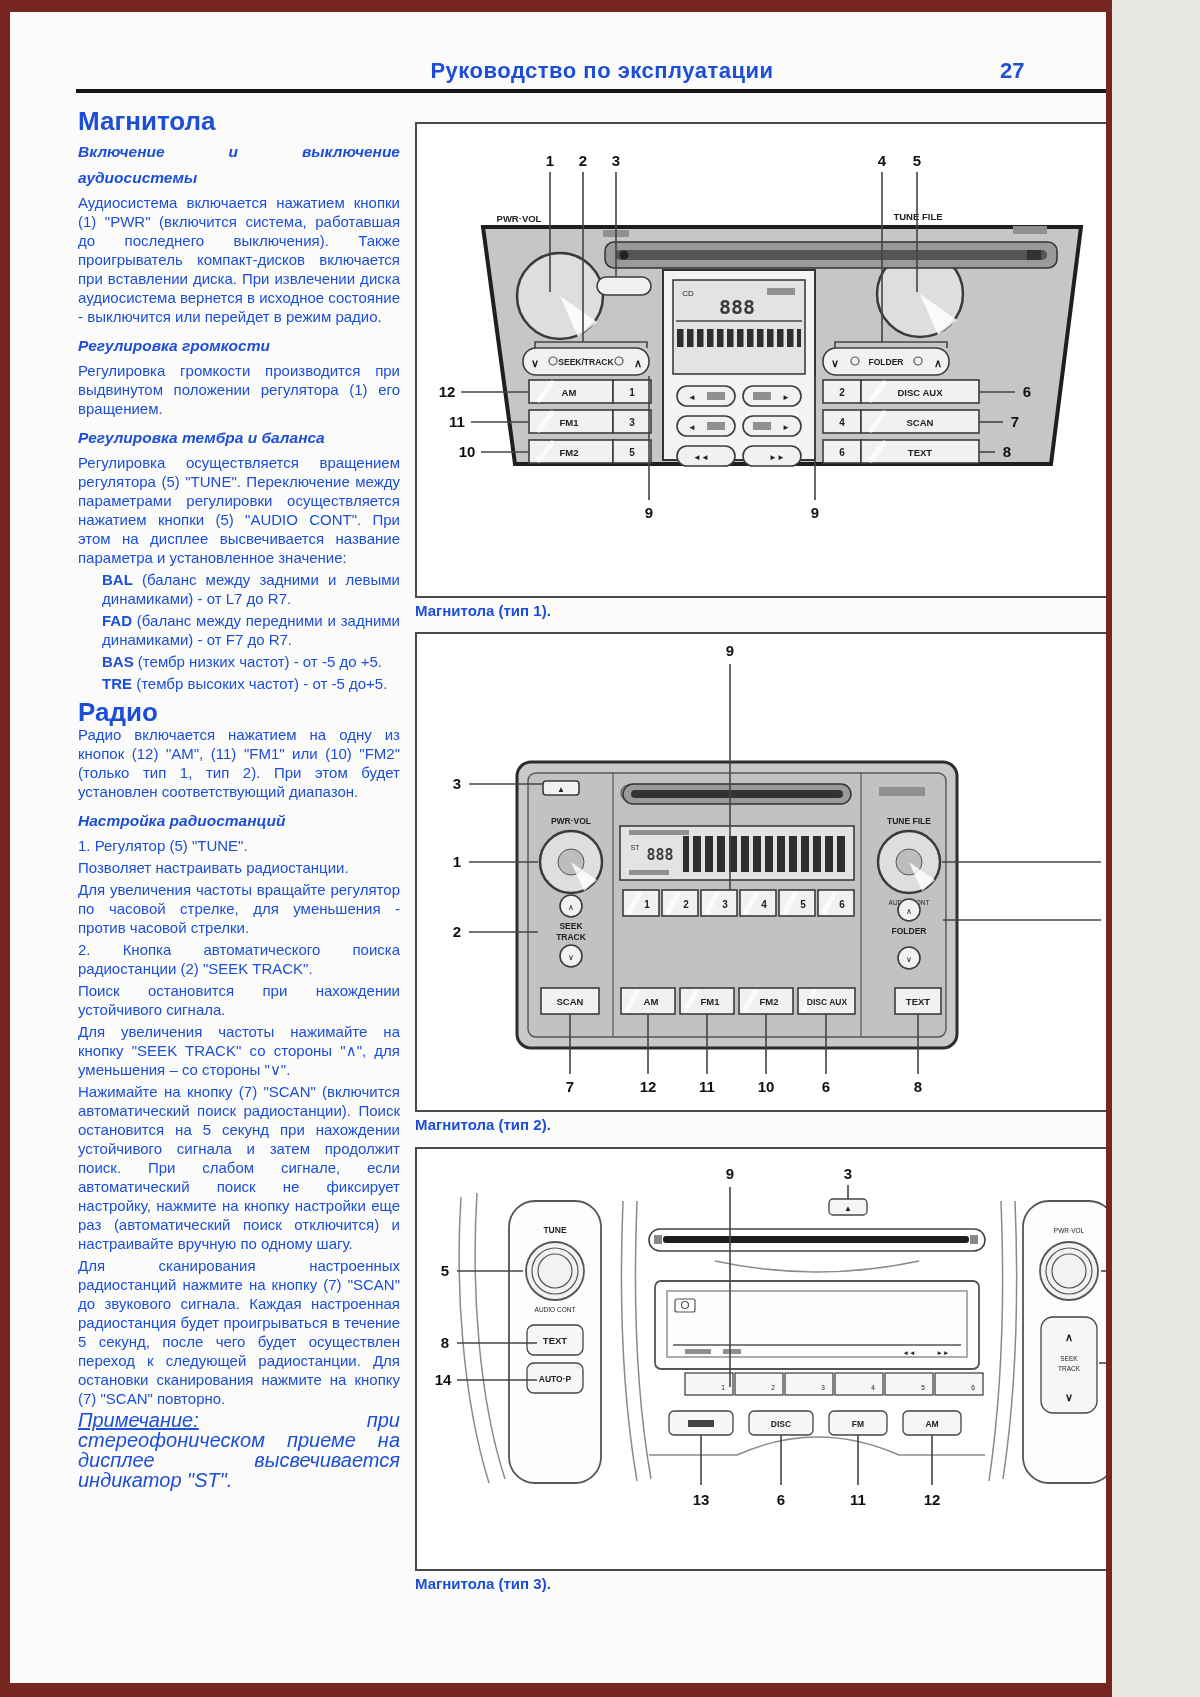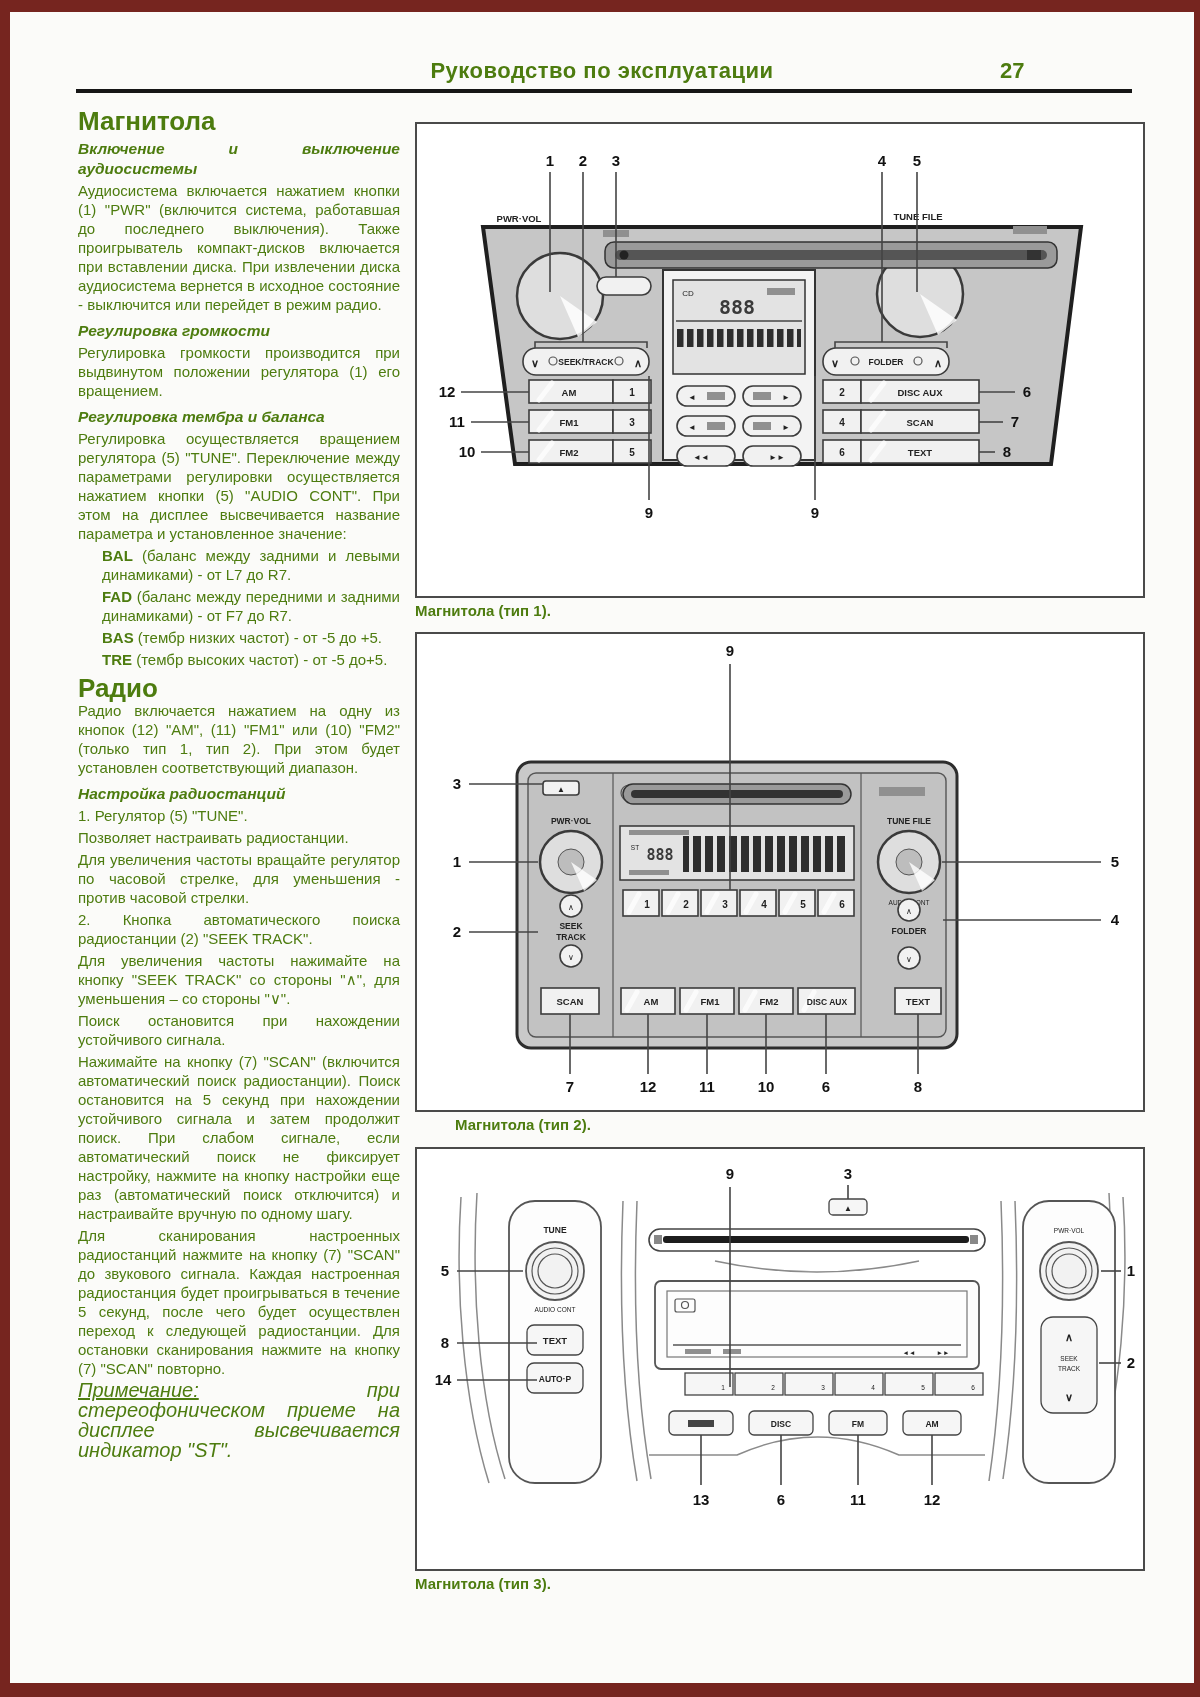--- a/index.html
+++ b/index.html
@@ -1,60 +1,60 @@
 <!DOCTYPE html>
 <html lang="ru"><head>
 <meta charset="utf-8">
 <style>
   html,body{margin:0;padding:0;background:#e9e7e2;}
   .page{
     position:relative;
-    width:1200px;height:1697px;
+    width:1112px;height:1697px;
     box-sizing:border-box;
     background:#fbfbf9;
     border-style:solid;
     border-color:#76251f;
     border-width:12px 6px 14px 10px;
     font-family:"Liberation Sans",sans-serif;
-    color:#4d7c0f;
+    color:#1d4ed8;
     overflow:hidden;
   }
   
   .hdr-title{
     position:absolute;left:0;top:46px;width:1184px;
     text-align:center;font-size:22px;font-weight:bold;letter-spacing:.5px;
   }
   .hdr-num{
     position:absolute;left:990px;top:46px;font-size:22px;font-weight:bold;text-align:right;
   }
   .hdr-rule{
     position:absolute;left:66px;top:77px;width:1056px;height:4px;background:#161616;
   }
   
   .textcol{
     position:absolute;left:68px;top:90px;width:322px;
     font-size:15px;line-height:19px;text-align:justify;
   }
   .textcol p{margin:0 0 3px 0;}
   .h2x{font-size:26px;font-weight:bold;margin:8px 0 2px 0;line-height:22px;}
-  .h3x{font-size:15.5px;font-weight:bold;font-style:italic;margin:7px 0 2px 0;line-height:20px;}
+  .h3x{font-size:15.5px;font-weight:bold;font-style:italic;margin:7px 0 2px 0;line-height:26px;}
   .li{padding-left:24px;margin:0;}
   .note i{font-size:20px;}
   
   .figbox{
     position:absolute;left:405px;width:730px;
     background:#ffffff;border:2px solid #4a4a4a;box-sizing:border-box;
   }
   .figcap{
     position:absolute;left:405px;font-size:15px;font-weight:bold;text-align:right;
   }
   #fig1{top:110px;height:476px;}
   #cap1{top:590px;}
   #fig2{top:620px;height:480px;}
-  #cap2{top:1104px;margin-left:40px;}
+  #cap2{top:1104px;}
   #fig3{top:1135px;height:424px;}
   #cap3{top:1563px;}
   svg{display:block;width:100%;height:100%;}
   
   text{font-family:"Liberation Sans",sans-serif;fill:#222;text-anchor:middle;}
   .co{font-size:15px;font-weight:bold;fill:#111;}
   .cl{stroke:#444;stroke-width:1.6;fill:none;}
   .dec{stroke:#8a8a8a;stroke-width:1.5;fill:none;}
   .panel{fill:#c6c6c6;stroke:#1f1f1f;stroke-width:4;}
   .knob{fill:#dedede;stroke:#3a3a3a;stroke-width:2.5;}
@@ -97,22 +97,22 @@
     <p class="li"><b>FAD</b><span> (баланс между передними и задними динамиками) - от F7 до R7.</span></p>
     <p class="li"><b>BAS</b><span> (тембр низких частот) - от -5 до +5.</span></p>
     <p class="li"><b>TRE</b><span> (тембр высоких частот) - от -5 до+5.</span></p>
     <div class="h2x">Радио</div>
     <p>Радио включается нажатием на одну из кнопок (12) "AM", (11) "FM1" или (10) "FM2" (только тип 1, тип 2). При этом будет установлен соответствующий диапазон.</p>
     <div class="h3x">Настройка радиостанций</div>
     <p>1. Регулятор (5) "TUNE".</p>
     <p>Позволяет настраивать радиостанции.</p>
     <p>Для увеличения частоты вращайте регулятор по часовой стрелке, для уменьшения - против часовой стрелки.</p>
     <p>2. Кнопка автоматического поиска радиостанции (2) "SEEK TRACK".</p>
+    <p>Поиск остановится при нахождении устойчивого сигнала.</p>
     <p>Для увеличения частоты нажимайте на кнопку "SEEK TRACK" со стороны "∧", для уменьшения – со стороны "∨".</p>
-    <p>Поиск остановится при нахождении устойчивого сигнала.</p>
     <p>Нажимайте на кнопку (7) "SCAN" (включится автоматический поиск радиостанции). Поиск остановится на 5 секунд при нахождении устойчивого сигнала и затем продолжит поиск. При слабом сигнале, если автоматический поиск не фиксирует настройку, нажмите на кнопку настройки еще раз (автоматический поиск отключится) и настраивайте вручную по одному шагу.</p>
     <p>Для сканирования настроенных радиостанций нажмите на кнопку (7) "SCAN" до звукового сигнала. Каждая настроенная радиостанция будет проигрываться в течение 5 секунд, после чего будет осуществлен переход к следующей радиостанции. Для остановки сканирования нажмите на кнопку (7) "SCAN" повторно.</p>
     <p class="note"><i><u>Примечание:</u><span> при стереофоническом приеме на дисплее высвечивается индикатор "ST".</span></i></p>
   </div>
 
   <figure class="figbox" id="fig1" style="margin:0;">
     <svg viewBox="0 0 726 472" preserveAspectRatio="none">
       <defs>
         <pattern id="barsA" width="10" height="18" patternUnits="userSpaceOnUse">
           <rect width="6.5" height="18" fill="#2e2e2e"></rect>

